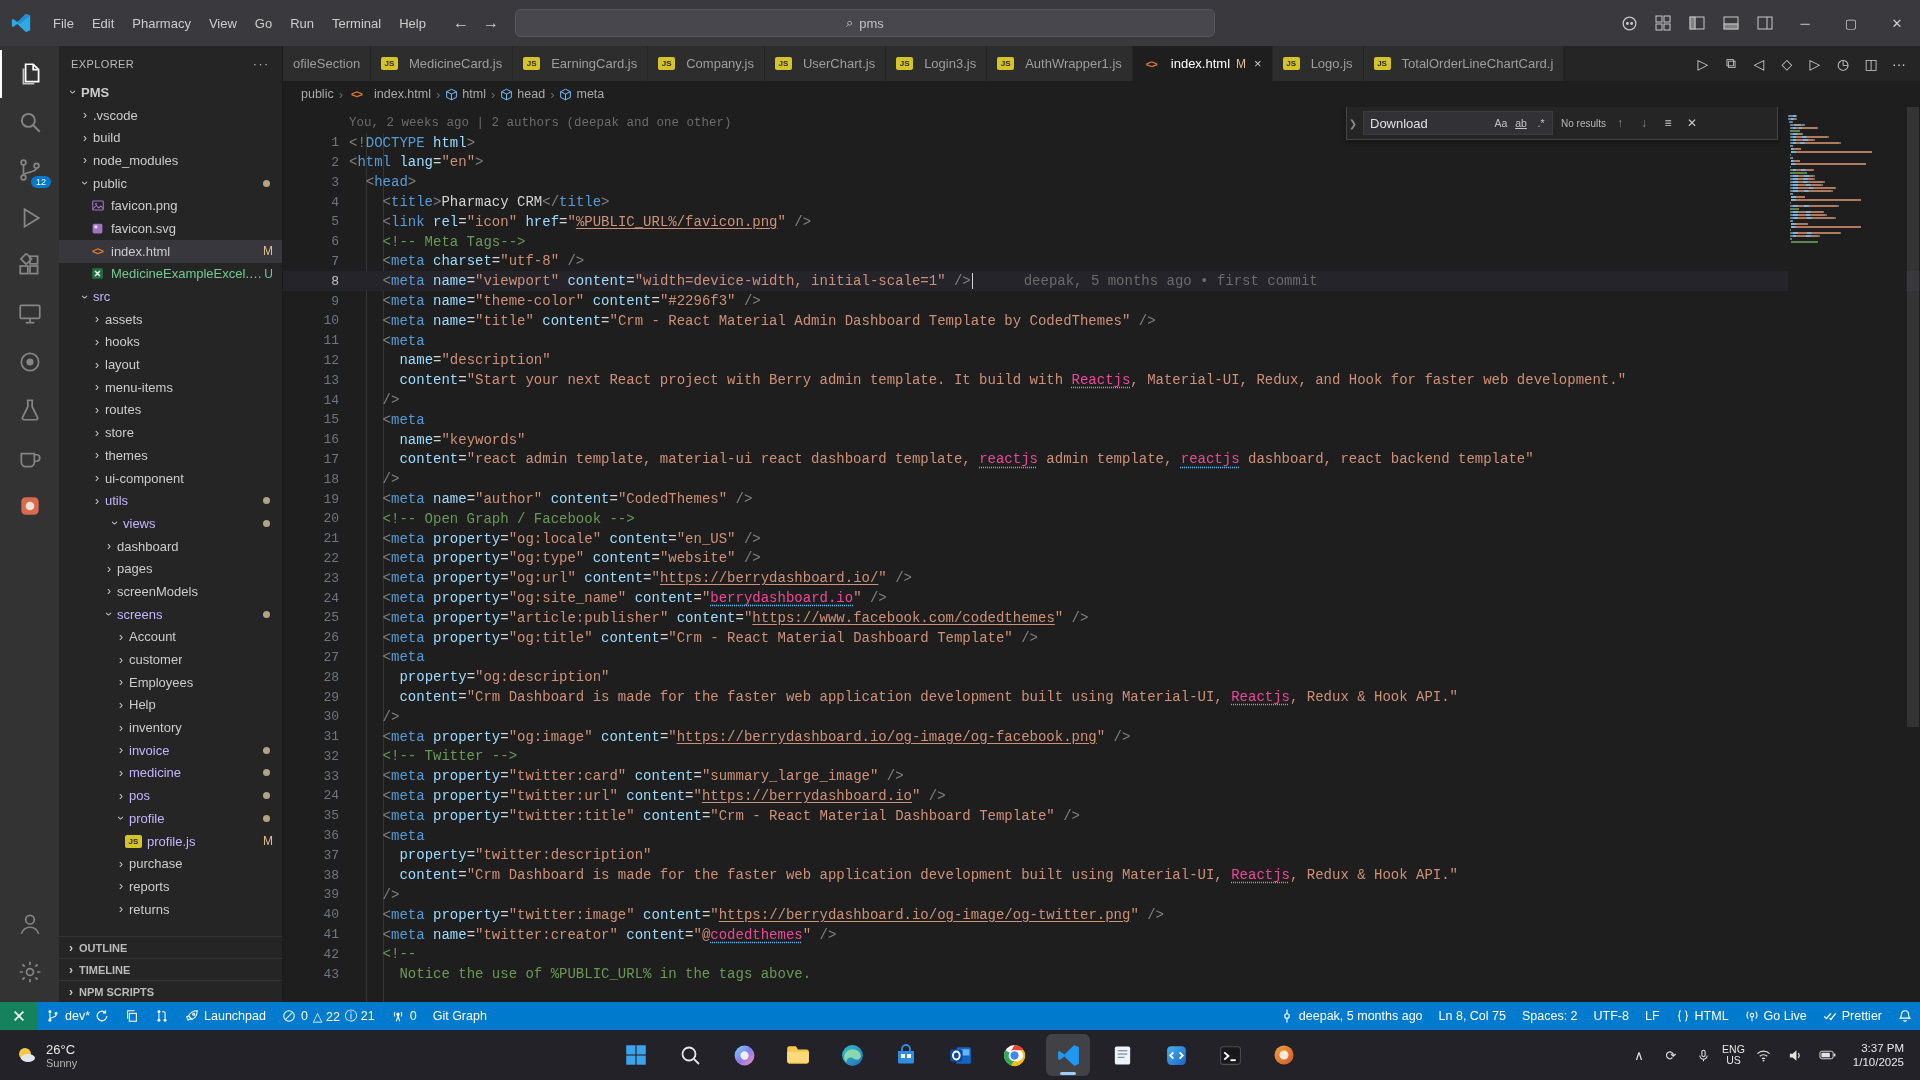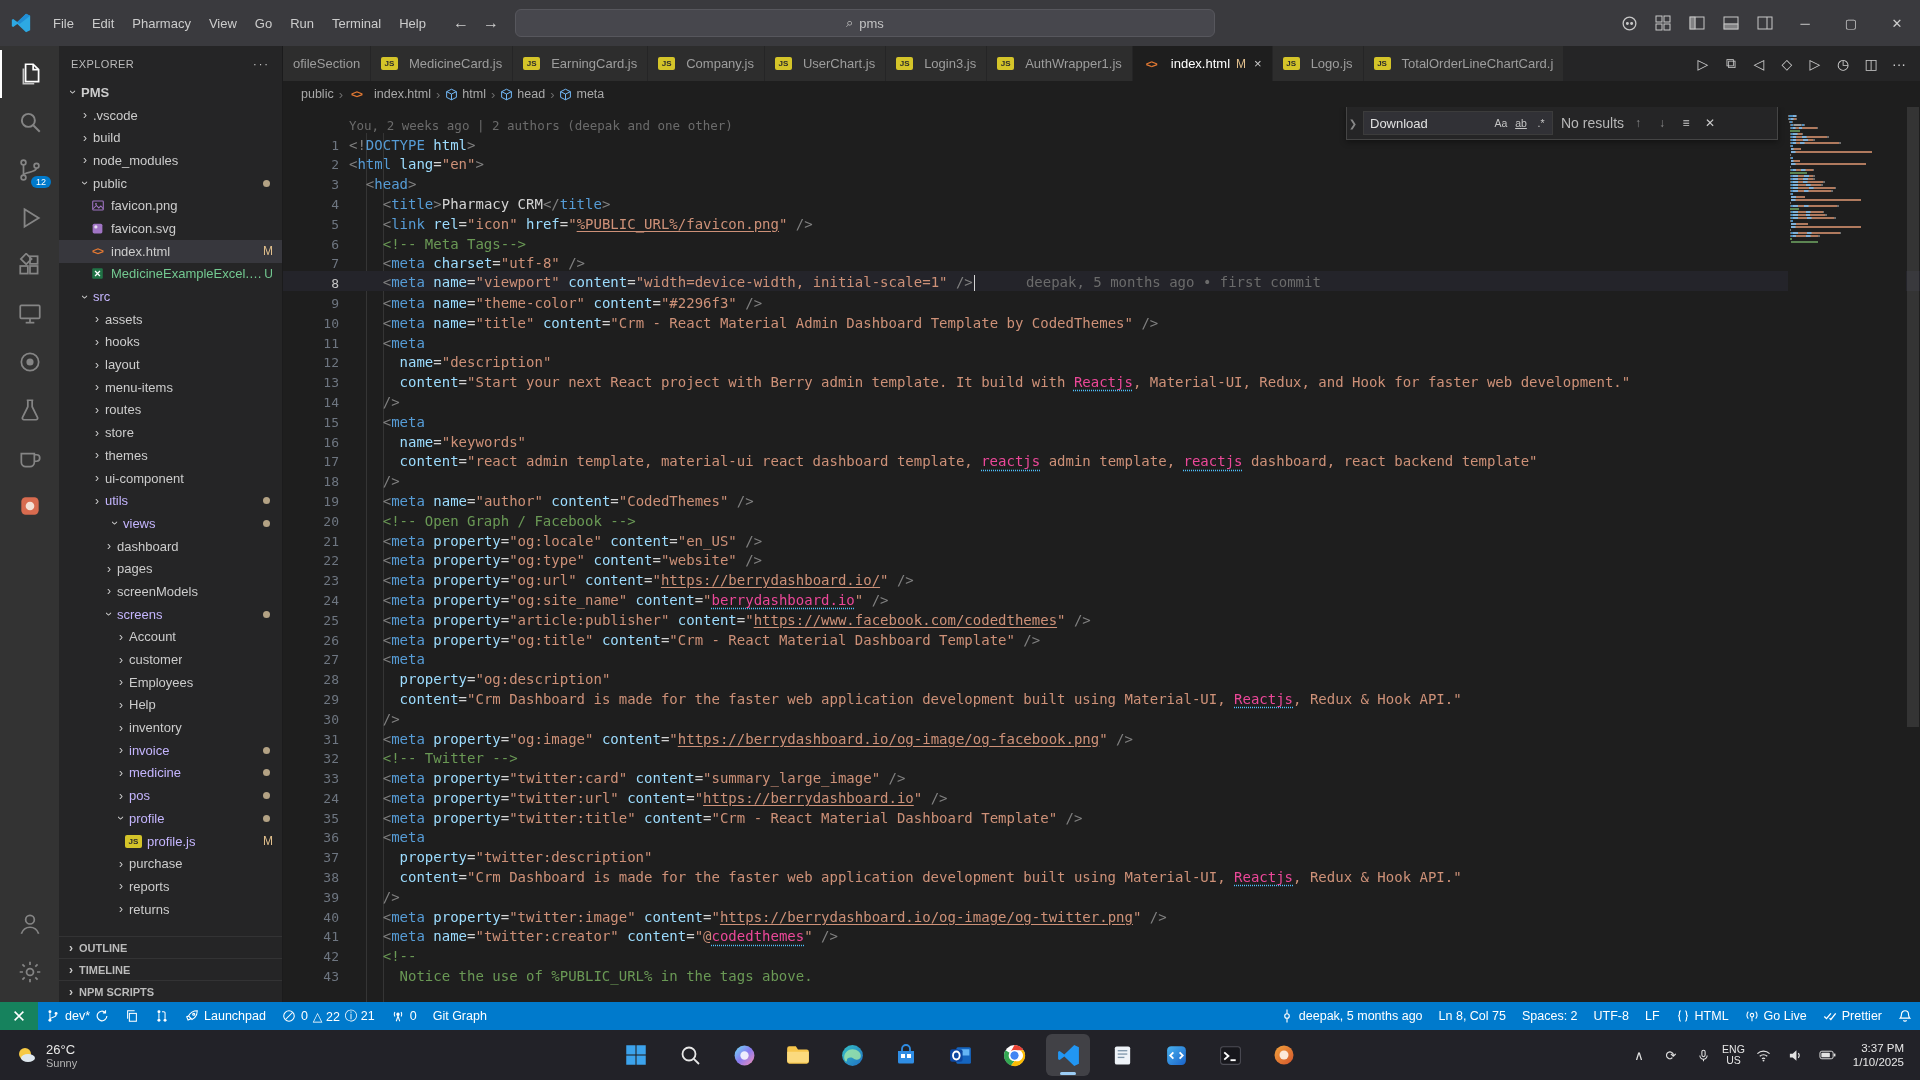--- a/index.html
+++ b/index.html
@@ -72,21 +72,21 @@
   .tab-actions { display:flex; align-items:center; gap:2px; padding:0 8px; color:#cccccc; background:#252526; }
   .ta { width:26px; height:26px; display:flex; align-items:center; justify-content:center; font-size:14px; }
   .breadcrumbs { height:26px; display:flex; align-items:center; padding-left:18px; color:#a9a9a9; font-size:12.5px;
     gap:5px; flex:0 0 auto; }
   .bc-sep { color:#6d6d6d; font-size:13px; }
   .bc-item { display:flex; align-items:center; gap:4px; }
 
   
   .editor { position:relative; flex:1 1 auto; overflow:hidden; font-family:"DejaVu Sans Mono", monospace; }
   .code-scroll { position:absolute; inset:0; padding-top:6px; }
-  .crow { display:flex; height:19.8px; align-items:flex-end; position:relative; }
+  .crow { display:flex; height:19.8px; align-items:center; position:relative;font-family:Liberation Mono, monospace; }
   .crow.cur { background:#24242a; }
   .gut { width:56px; flex:0 0 56px; text-align:right; color:#6e7681; font-size:13px; user-select:none; }
   .crow.cur .gut { color:#c6c6c6; }
   .chg { width:10px; flex:0 0 10px; position:relative; }
   .chg.on::after { content:""; position:absolute; left:3px; top:0; bottom:0; width:3px; background:#2472c8; }
   .ctext { white-space:pre; font-size:14px; color:#d4d4d4; }
   .sp{color:#808080} .st{color:#569cd6} .sa{color:#9cdcfe} .sd{color:#d4d4d4} .ss{color:#ce9178} .sc{color:#6a9955}
   .su{color:#ce9178; text-decoration:underline; text-underline-offset:2px;}
   .sw{color:#ec4899; text-decoration:underline dotted #4fc1ff; text-underline-offset:3px;}
   .sg{color:#6b6b6b;}
@@ -97,21 +97,21 @@
   
   .findw { position:absolute; top:0; right:142px; width:432px; height:33px; background:#252526;
     border:1px solid #454545; border-top:none; display:flex; align-items:center; gap:4px; padding:0 4px 0 0;
     box-shadow:0 2px 6px rgba(0,0,0,.4); font-family:"Liberation Sans",sans-serif; z-index:5; }
   .findw .grip { width:12px; color:#888; font-size:10px; text-align:center; }
   .find-input { flex:0 0 190px; height:24px; background:#313136; border:1px solid #3c3c3c; display:flex;
     align-items:center; color:#e0e0e0; font-size:13px; padding-left:6px; }
   .find-input .opts { margin-left:auto; display:flex; gap:2px; padding-right:2px; }
   .fopt { color:#c5c5c5; font-size:10.5px; width:18px; height:18px; display:flex; align-items:center; justify-content:center;
     border-radius:3px; }
-  .find-count { color:#b8b8b8; font-size:14px; margin-left:4px; white-space:nowrap; }
+  .find-count { color:#b8b8b8; font-size:10px; margin-left:4px; white-space:nowrap; }
   .ficon { width:20px; height:20px; display:flex; align-items:center; justify-content:center; color:#8a8a8a; font-size:12px; }
   .ficon.en { color:#cccccc; }
 
   
   .minimap { position:absolute; top:0; right:14px; width:118px; bottom:0; background:#1e1e1e; }
   .mm-line { height:2px; margin-bottom:1px; display:flex; }
   .mm-seg { height:2px; }
   .vscroll { position:absolute; top:0; right:0; width:14px; bottom:0; }
   .vscroll .slider { position:absolute; top:0; right:1px; width:12px; height:620px; background:rgba(121,121,121,.25); }
 

